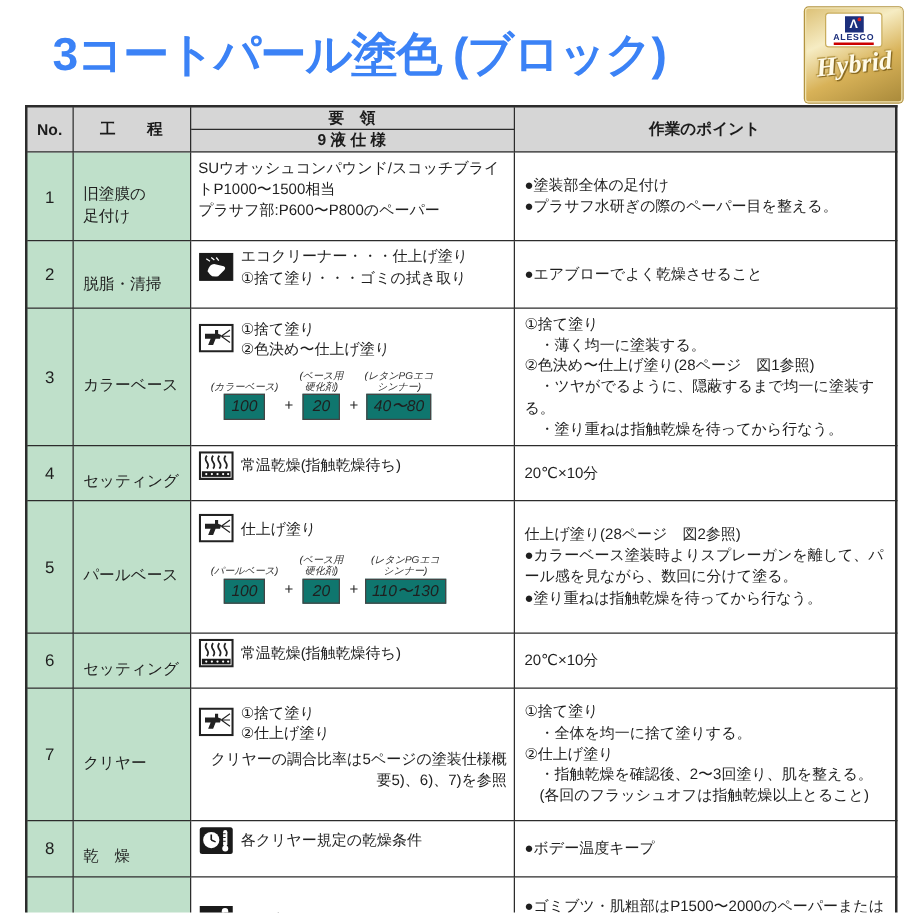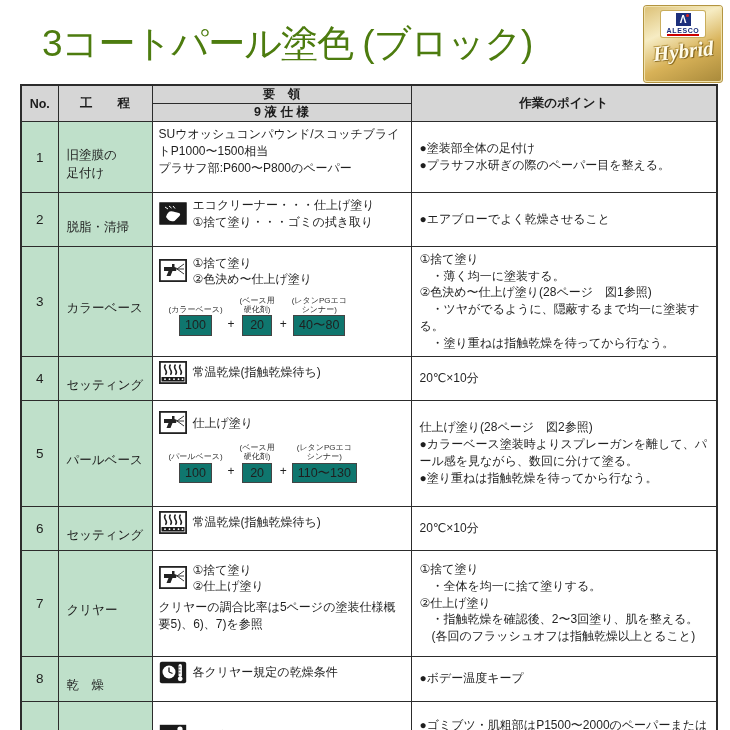--- a/index.html
+++ b/index.html
@@ -7,21 +7,21 @@
     width:730px;height:730px;overflow:hidden;background:#ffffff;
     font-family:"Liberation Sans","DejaVu Sans",sans-serif;color:#1f1f1f;
     position:relative;
   }
   
   .page-header{
     display:flex;align-items:center;justify-content:space-between;
     padding:8px 8px 4px 42px;height:84px;box-sizing:border-box;
   }
   .page-title{
-    font-size:37px;font-weight:normal;color:#4d7c0f;letter-spacing:-1px;
+    font-size:37px;font-weight:bold;color:#3b82f6;letter-spacing:-1px;
     white-space:nowrap;
   }
   
   .logo{
     width:78px;height:76px;box-sizing:border-box;border-radius:3px;
     background:linear-gradient(155deg,#dcC075 0%,#f6ecc3 32%,#d8b258 62%,#a8893a 100%);
     box-shadow:inset 0 0 0 1px #efe2ae, 0 0 0 1px #b39440;
     display:flex;flex-direction:column;align-items:center;justify-content:flex-start;
     padding-top:5px;
   }
@@ -74,23 +74,23 @@
   tbody tr:nth-child(6)>td{height:33px;}
   tbody tr:nth-child(7)>td{height:106px;}
   tbody tr:nth-child(8)>td{height:45px;}
   tbody tr:nth-child(9)>td{height:82px;}
   
   .youryo-text{white-space:pre-line;line-height:1.4;}
   .icon-row{display:flex;align-items:center;gap:6px;}
   .icon-box{width:28px;height:23px;flex:0 0 auto;display:block;}
   .icon-box svg{display:block;}
   .icon-lines div{line-height:1.35;white-space:pre-wrap;}
-  .note{margin-top:5px;line-height:1.4;}
+  .note{margin-top:5px;line-height:1.4;text-align:right;}
   .mix{display:flex;align-items:flex-end;margin:9px 0 0 10px;}
-  .mix-group{display:flex;flex-direction:column;align-items:center;}
+  .mix-group{display:flex;flex-direction:column;align-items:center;font-style:italic;}
   .mix-label{display:flex;flex-direction:column;align-items:center;}
   .mix-label div{font-size:8px;line-height:1.15;white-space:nowrap;color:#333;}
   .mix-box{
     border:1.4px solid #444;background:#0f766e;margin-top:1px;
     padding:1px 5px;font-size:12.5px;min-width:18px;text-align:center;
   }
   .mix-plus{margin:0 5px 3px 5px;font-size:12px;}
   .pt{white-space:pre-wrap;}
 </style>
 </head>

